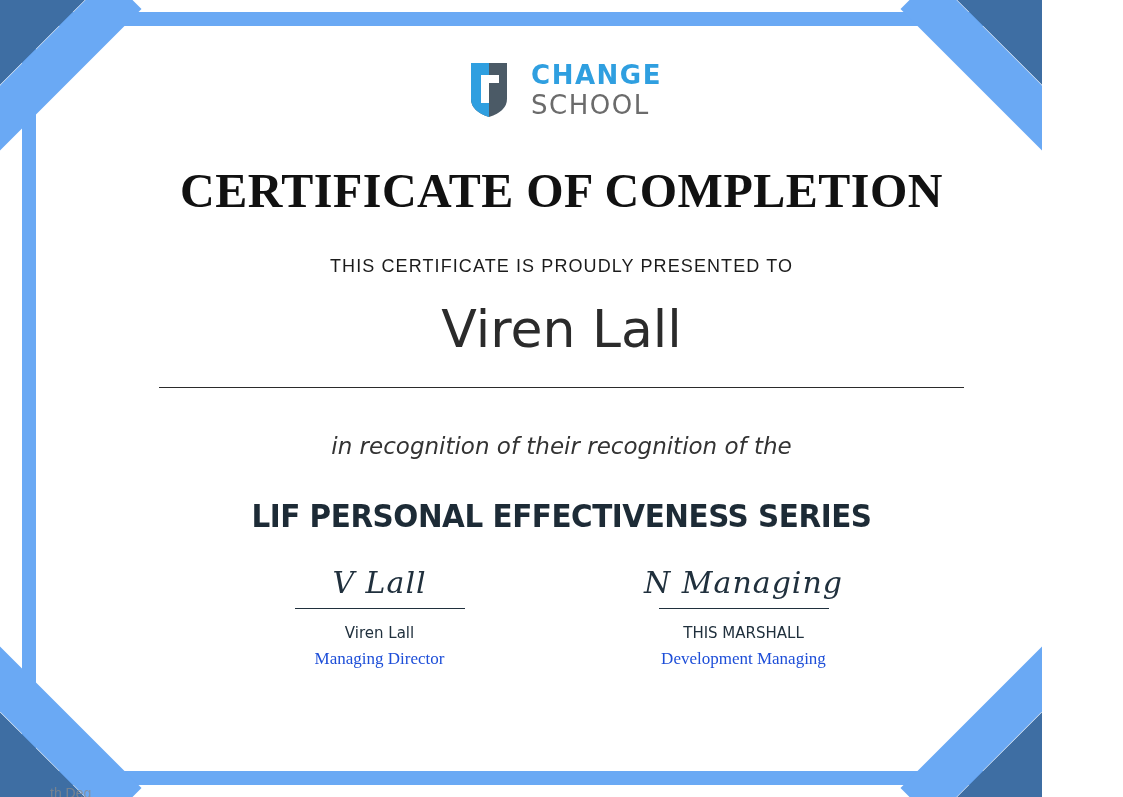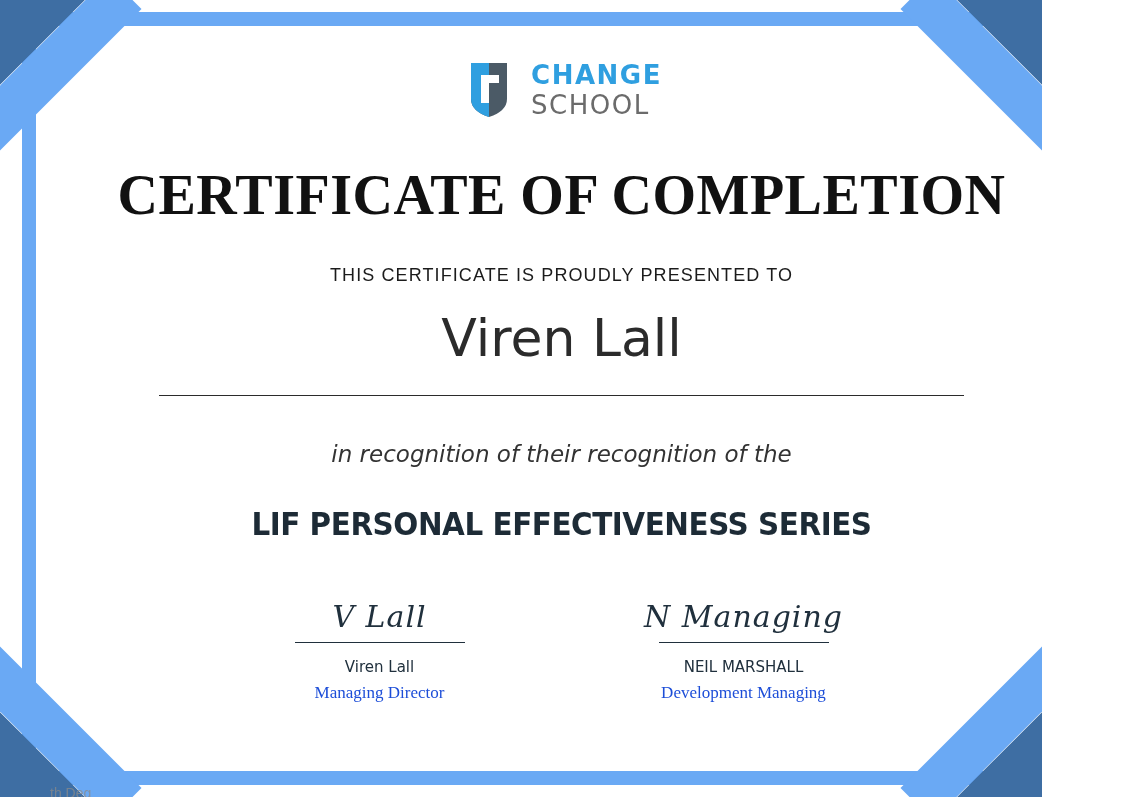--- a/index.html
+++ b/index.html
@@ -96,21 +96,21 @@
     font-weight: normal;
     font-size: 26px;
     letter-spacing: 1.5px;
     color: #6b6b6b;
     margin-top: 4px;
   }
 
   h1.cert-title {
     font-family: "Liberation Serif", serif;
     font-weight: bold;
-    font-size: 56px;
+    font-size: 48px;
     letter-spacing: 0.5px;
     color: #111111;
     margin: 38px 0 0 0;
     line-height: 1.05;
   }
 
   .presented-to {
     font-family: "Liberation Sans", sans-serif;
     font-size: 18px;
     letter-spacing: 1.1px;
@@ -150,21 +150,21 @@
     color: #1d2b36;
     margin-top: 38px;
     transform: scaleX(0.92);
   }
 
   
   .signatures {
     display: flex;
     justify-content: center;
     gap: 74px;
-    margin-top: 56px;
+    margin-top: 30px;
   }
   .sig-block {
     width: 290px;
     text-align: center;
   }
   .sig-script {
     font-family: "DejaVu Serif", serif;
     font-style: italic;
     font-size: 30px;
     color: #20303d;
@@ -250,21 +250,21 @@
       <div class="sig-block">
         <div class="sig-script">V Lall</div>
         <div class="sig-rule"></div>
         <div class="sig-name">Viren Lall</div>
         <div class="sig-role">Managing Director</div>
       </div>
 
       <div class="sig-block">
         <div class="sig-script">N Managing</div>
         <div class="sig-rule"></div>
-        <div class="sig-name">NEIL MARSHALL</div>
+        <div class="sig-name">THIS MARSHALL</div>
         <div class="sig-role">Development Managing</div>
       </div>
 
     </div>
 
   </div>
 
   <div class="artifact">th Deg</div>
 
 </div>

